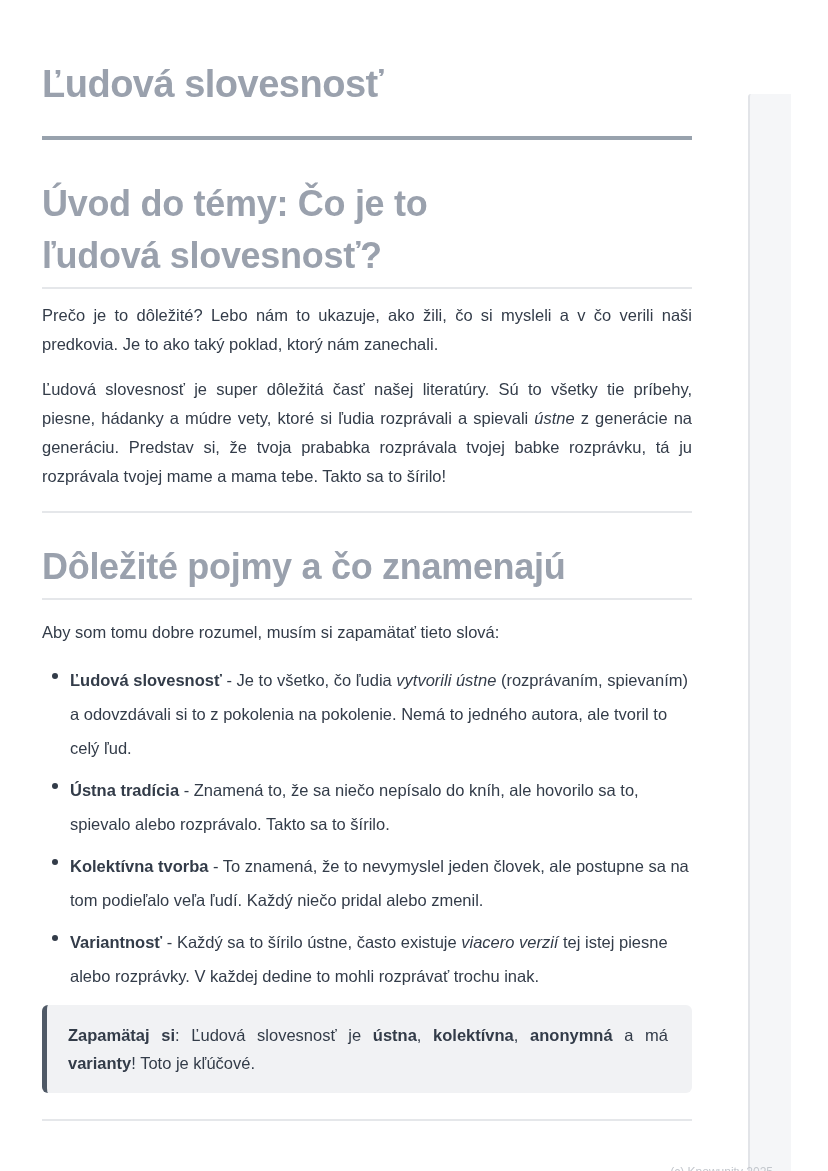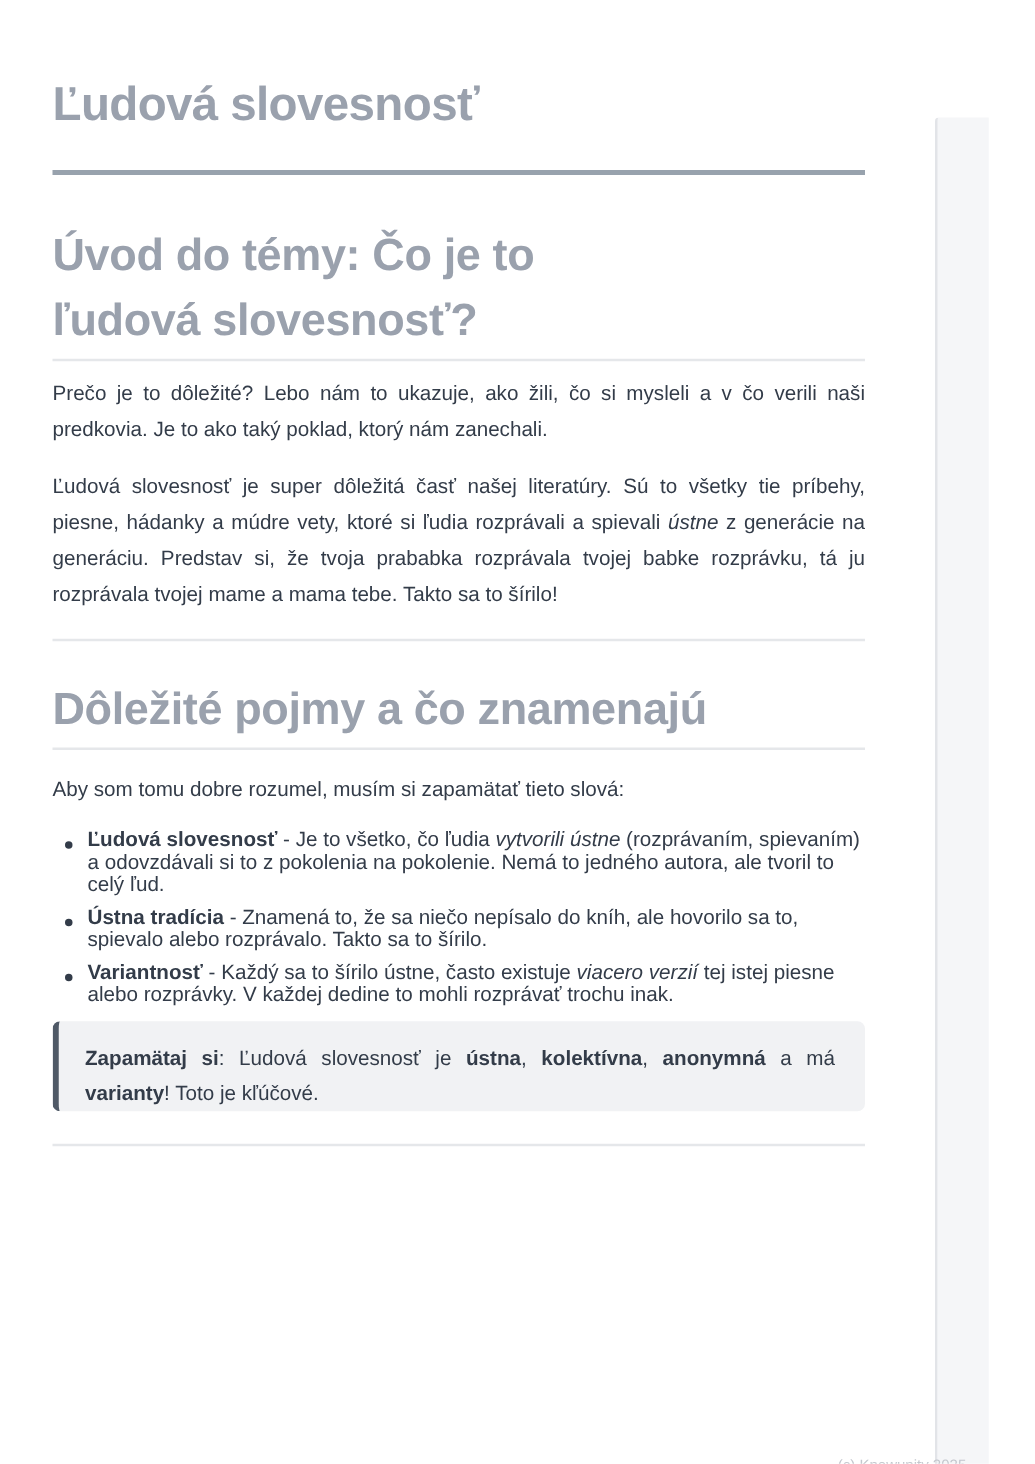--- a/index.html
+++ b/index.html
@@ -61,37 +61,37 @@
   .p1{margin-top:16px;}
   .p2{margin-top:12px;}
   .p-intro{margin-top:18px;}
   ul.terms{
     margin-top:16px;
     list-style:none;
     padding-left:28px;
   }
   ul.terms li{
     position:relative;
-    font-size:16.5px;line-height:18px;
+    font-size:16.5px;line-height:34px;
   }
   ul.terms li + li{margin-top:8px;}
   ul.terms li::before{
     content:"";
     position:absolute;left:-18px;top:10px;
     width:6px;height:6px;border-radius:50%;
     background:var(--body-text);
   }
   .seg-b{font-weight:bold;}
   .seg-i{font-style:italic;}
   .callout{
     margin-top:12px;
     background:var(--callout-bg);
     border-left:5px solid var(--callout-border);
     border-radius:6px;
-    padding:16px 24px 0 21px;
+    padding:16px 24px 16px 21px;
   }
   .callout p{
     font-size:16.5px;line-height:28px;text-align:justify;
   }
   .footer-credit{
     position:absolute;top:1103px;right:55px;
     font-size:12px;color:var(--footer-text);
   }
 </style>
 </head>
@@ -117,20 +117,21 @@
     <hr class="rule-light rule-section">
 
     <section>
       <h2 class="section-heading h2-second">Dôležité pojmy a čo znamenajú</h2>
       <hr class="rule-light rule-under-h2">
       <p class="body-p p-intro"><span>Aby som tomu dobre rozumel, musím si zapamätať tieto slová:</span></p>
 
       <ul class="terms">
           <li><span class="seg-b">Ľudová slovesnosť</span><span> - Je to všetko, čo ľudia </span><span class="seg-i">vytvorili ústne</span><span> (rozprávaním, spievaním) a odovzdávali si to z pokolenia na pokolenie. Nemá to jedného autora, ale tvoril to celý ľud.</span></li>
           <li><span class="seg-b">Ústna tradícia</span><span> - Znamená to, že sa niečo nepísalo do kníh, ale hovorilo sa to, spievalo alebo rozprávalo. Takto sa to šírilo.</span></li>
+          <li><span class="seg-b">Kolektívna tvorba</span><span> - To znamená, že to nevymyslel jeden človek, ale postupne sa na tom podieľalo veľa ľudí. Každý niečo pridal alebo zmenil.</span></li>
           <li><span class="seg-b">Variantnosť</span><span> - Každý sa to šírilo ústne, často existuje </span><span class="seg-i">viacero verzií</span><span> tej istej piesne alebo rozprávky. V každej dedine to mohli rozprávať trochu inak.</span></li>
         </ul>
 
       <div class="callout">
         <p><span class="seg-b">Zapamätaj si</span><span>: Ľudová slovesnosť je </span><span class="seg-b">ústna</span><span>, </span><span class="seg-b">kolektívna</span><span>, </span><span class="seg-b">anonymná</span><span> a má </span><span class="seg-b">varianty</span><span>! Toto je kľúčové.</span></p>
       </div>
     </section>
 
     <hr class="rule-light rule-bottom">
 

